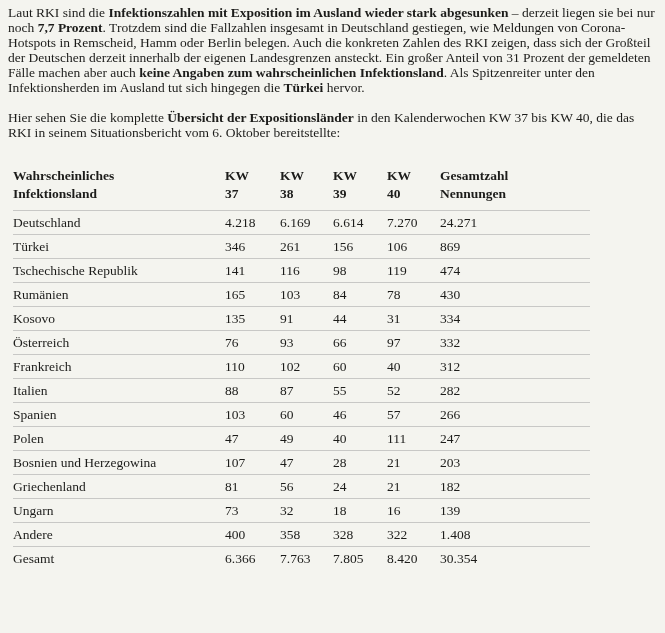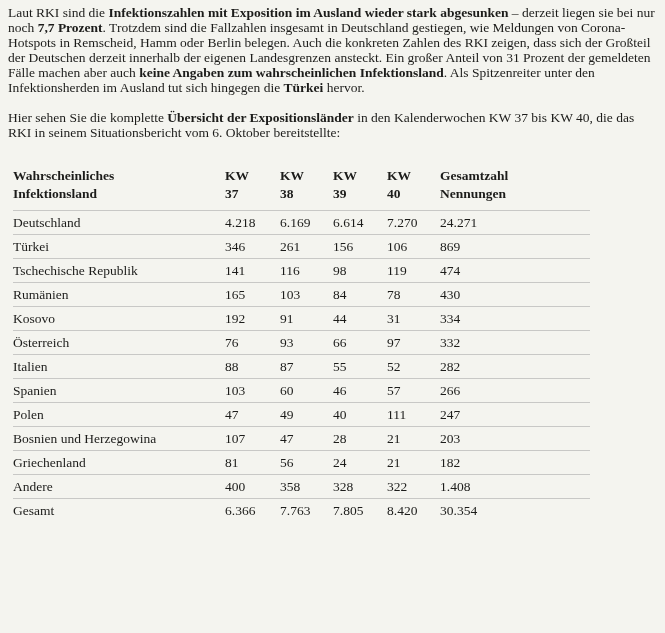--- a/index.html
+++ b/index.html
@@ -115,35 +115,43 @@
         <tr>
           <td>Rumänien</td>
           <td>165</td>
           <td>103</td>
           <td>84</td>
           <td>78</td>
           <td>430</td>
         </tr>
         <tr>
           <td>Kosovo</td>
-          <td>192</td>
+          <td>135</td>
           <td>91</td>
           <td>44</td>
           <td>31</td>
           <td>334</td>
         </tr>
         <tr>
           <td>Österreich</td>
           <td>76</td>
           <td>93</td>
           <td>66</td>
           <td>97</td>
           <td>332</td>
         </tr>
         <tr>
+          <td>Frankreich</td>
+          <td>110</td>
+          <td>102</td>
+          <td>60</td>
+          <td>40</td>
+          <td>312</td>
+        </tr>
+        <tr>
           <td>Italien</td>
           <td>88</td>
           <td>87</td>
           <td>55</td>
           <td>52</td>
           <td>282</td>
         </tr>
         <tr>
           <td>Spanien</td>
           <td>103</td>
@@ -170,20 +178,28 @@
         </tr>
         <tr>
           <td>Griechenland</td>
           <td>81</td>
           <td>56</td>
           <td>24</td>
           <td>21</td>
           <td>182</td>
         </tr>
         <tr>
+          <td>Ungarn</td>
+          <td>73</td>
+          <td>32</td>
+          <td>18</td>
+          <td>16</td>
+          <td>139</td>
+        </tr>
+        <tr>
           <td>Andere</td>
           <td>400</td>
           <td>358</td>
           <td>328</td>
           <td>322</td>
           <td>1.408</td>
         </tr>
         <tr>
           <td>Gesamt</td>
           <td>6.366</td>

